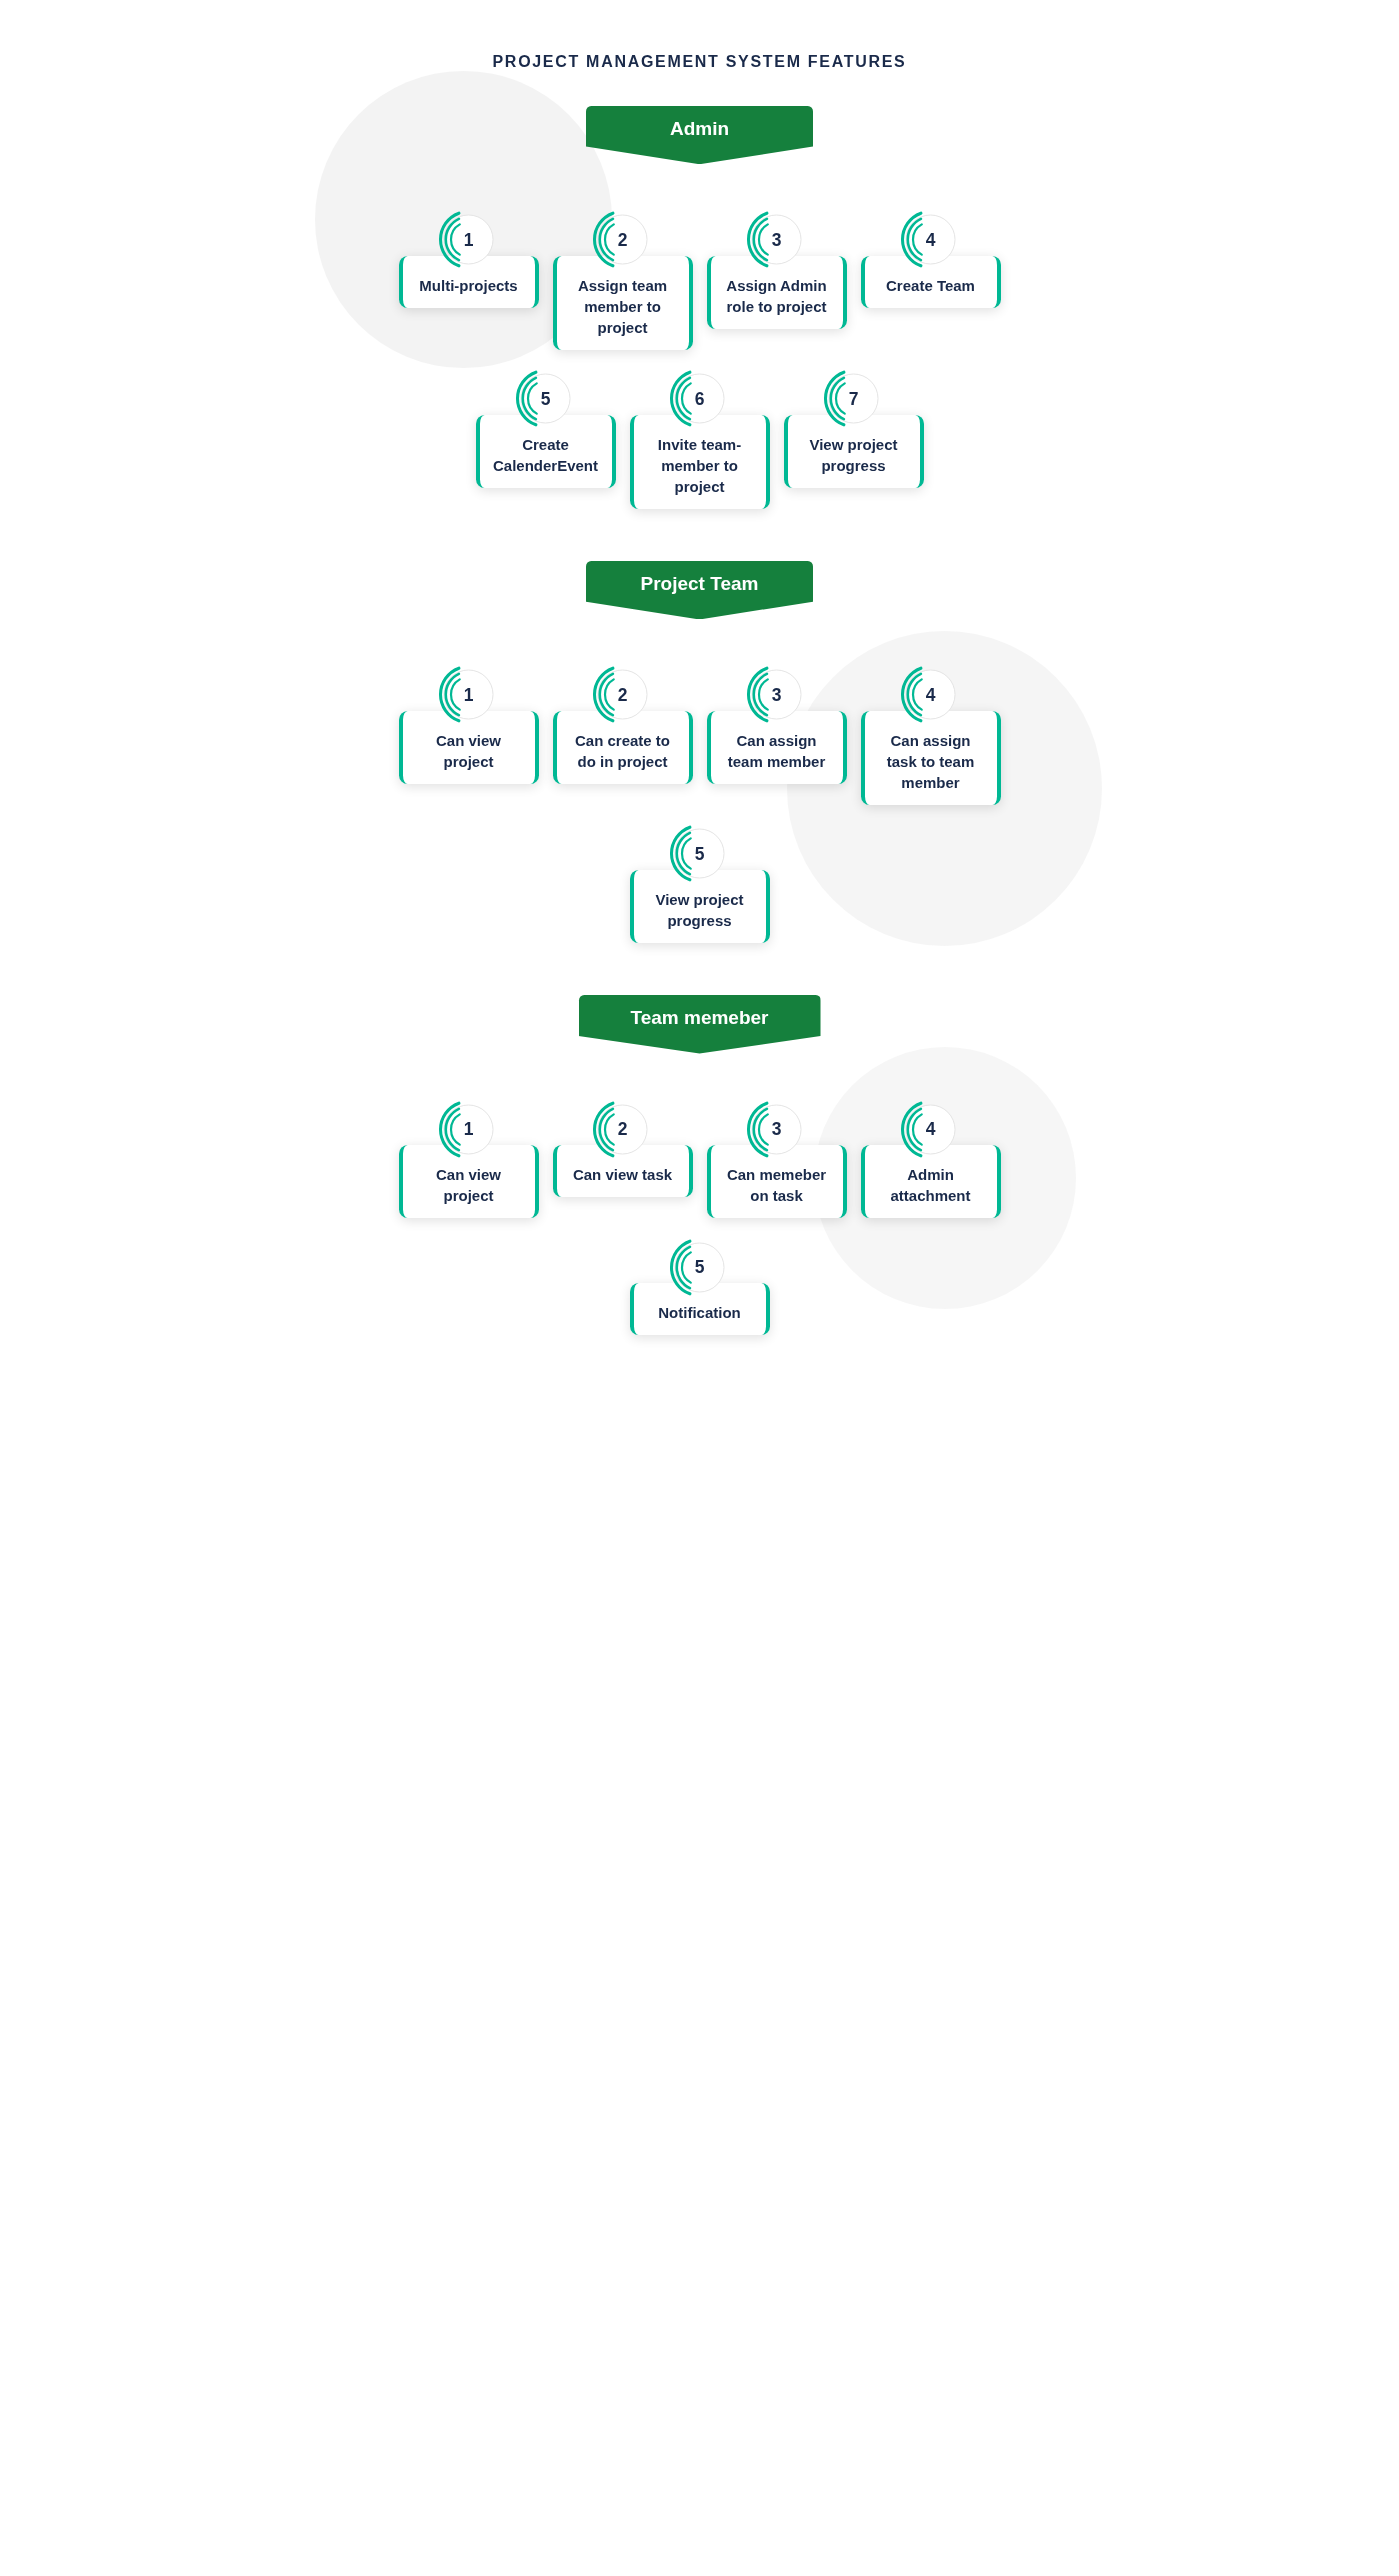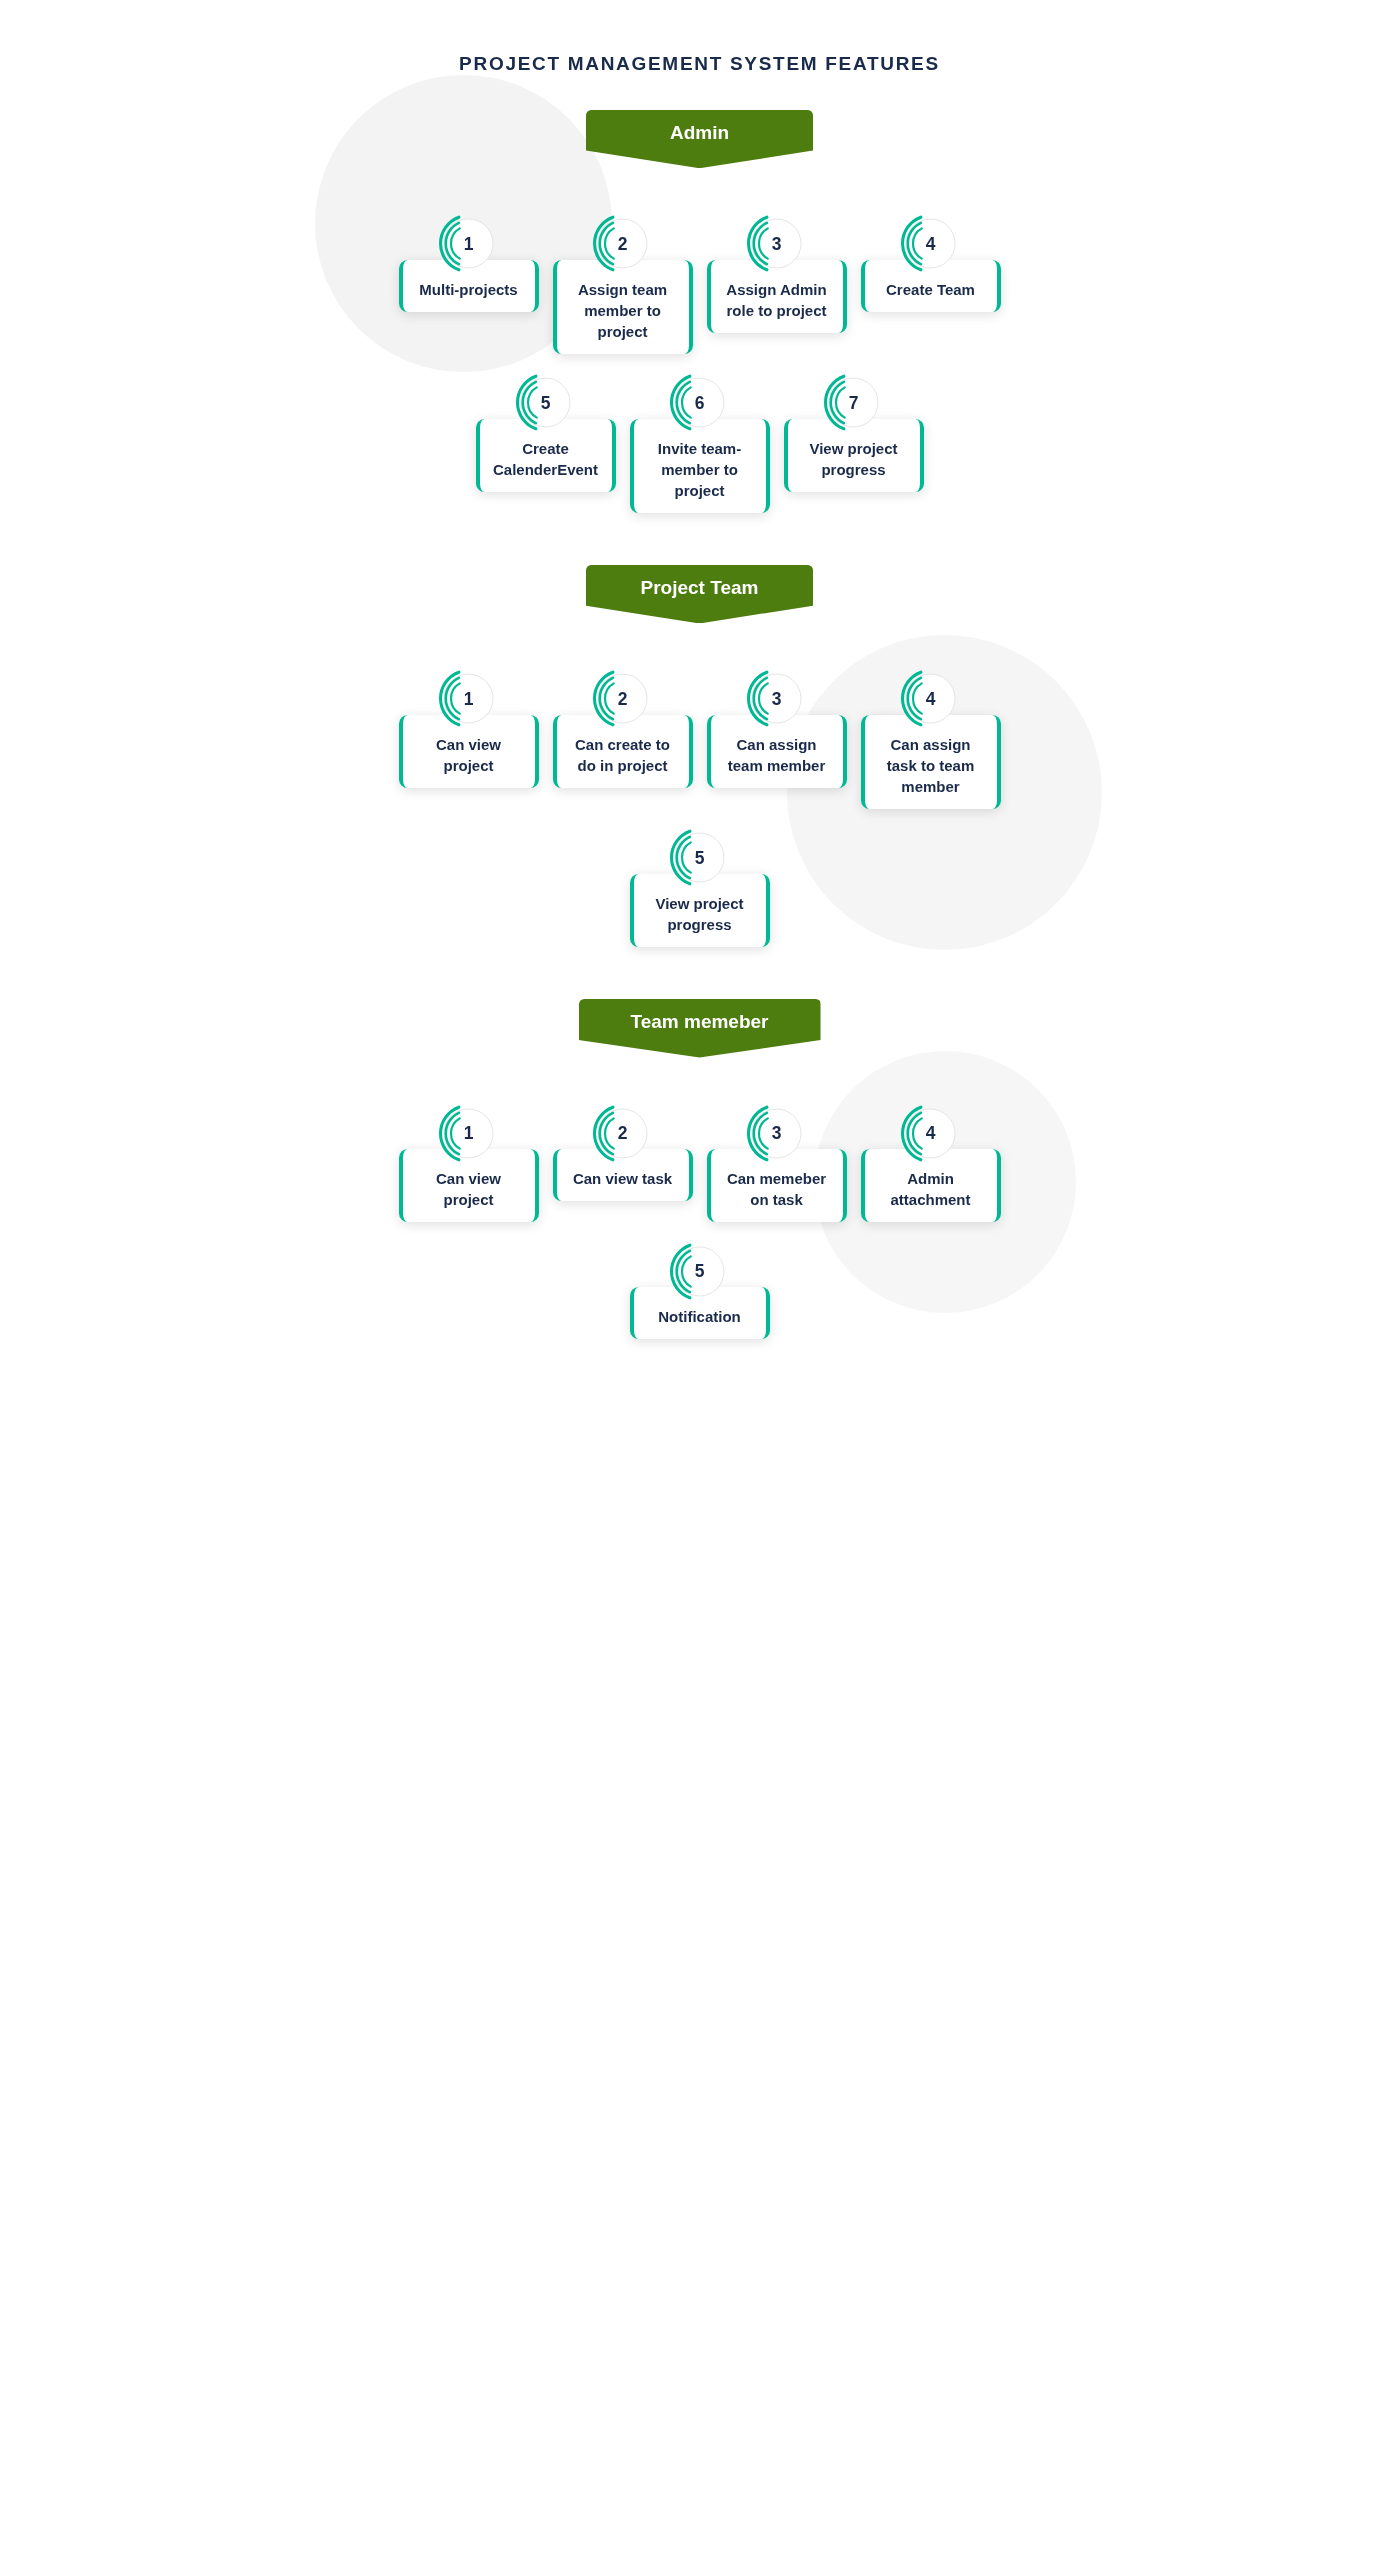--- a/index.html
+++ b/index.html
@@ -16,21 +16,21 @@
 
     .page-container {
       width: 700px;
       position: relative;
       padding: 35px 17.5px;
     }
 
     
     .page-title {
       text-align: center;
-      font-size: 19px;
+      font-size: 16px;
       font-weight: 900;
       color: #1a2a4a;
       letter-spacing: 1.7px;
       margin-bottom: 35px;
       text-transform: uppercase;
     }
 
     
     .section {
       position: relative;
@@ -49,21 +49,21 @@
     
     .role-banner {
       position: relative;
       z-index: 2;
       display: flex;
       justify-content: center;
       margin-bottom: 44px;
     }
 
     .role-banner-inner {
-      background: #4d7c0f;
+      background: #15803d;
       color: #fff;
       font-size: 19px;
       font-weight: 800;
       padding: 12.2px 52px;
       border-radius: 5.2px;
       clip-path: polygon(0 0, 100% 0, 100% 70%, 50% 100%, 0 70%);
       min-width: 227px;
       text-align: center;
       padding-bottom: 24.5px;
     }

